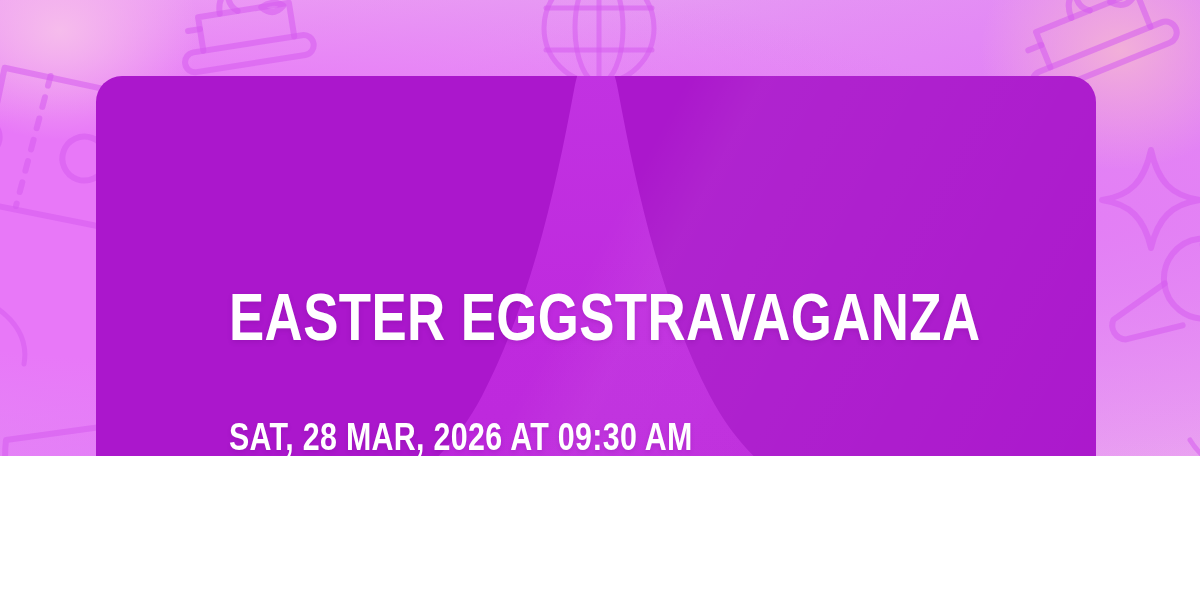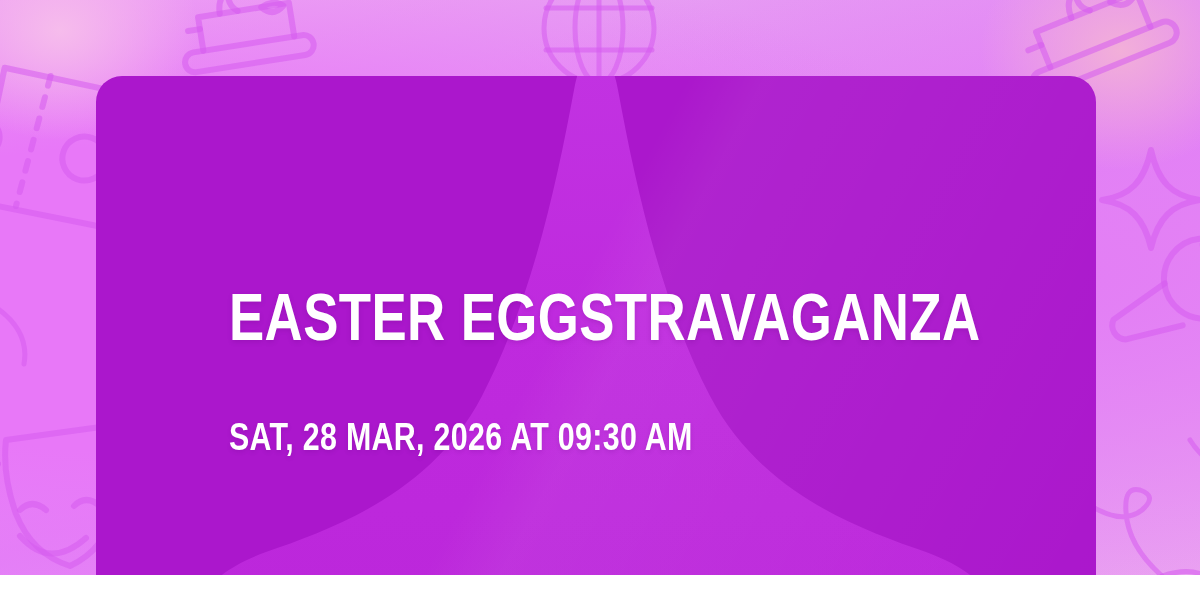--- a/index.html
+++ b/index.html
@@ -6,21 +6,21 @@
   * { margin:0; padding:0; box-sizing:border-box; }
 
   html, body {
     width:1200px; height:600px;
     overflow:hidden;
     font-family:"Liberation Sans", sans-serif;
   }
 
   #stage {
     position:relative;
-    width:1200px; height:575px;
+    width:1200px; height:456px;
     overflow:hidden;
     background:#e9a0f0;
   }
 
   
   .bg-gradient {
     position:absolute; inset:0;
     background:
       radial-gradient(115% 95% at 12% 52%, #e878f8 0%, #e878f8 28%, rgba(232,120,248,0) 68%),
       radial-gradient(90% 80% at 88% 48%, #e37ef5 0%, rgba(227,126,245,0) 70%),

